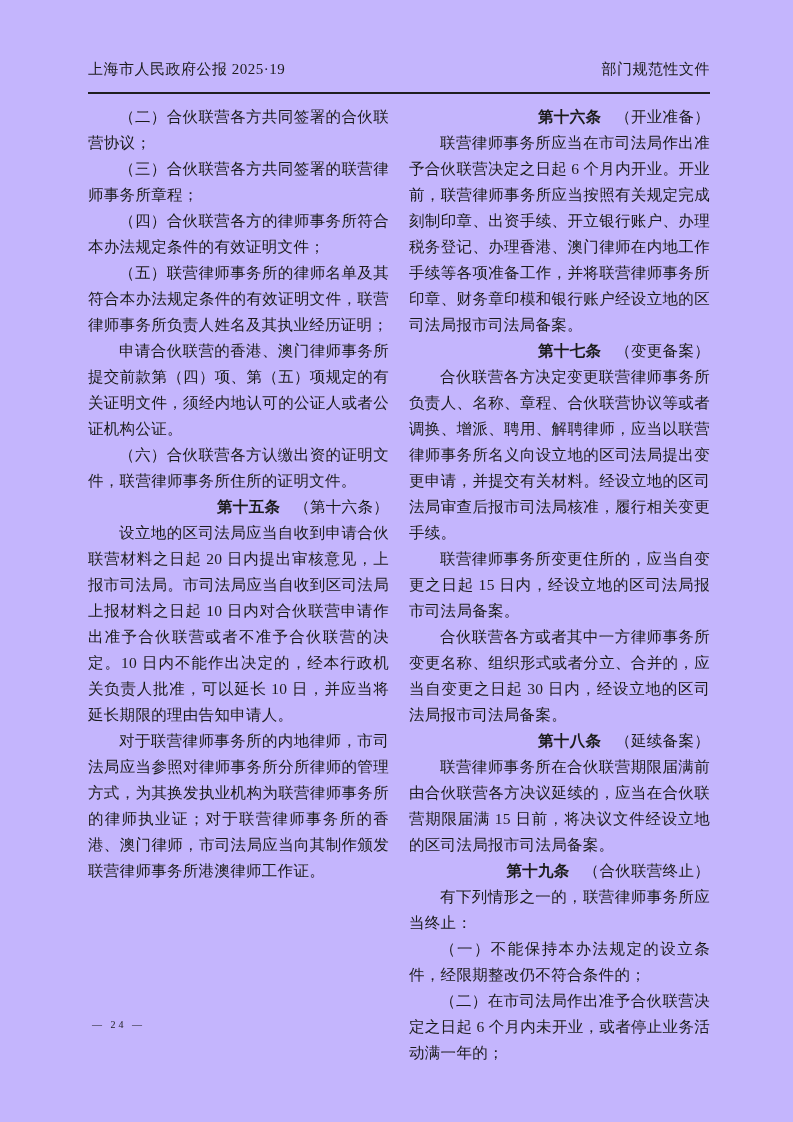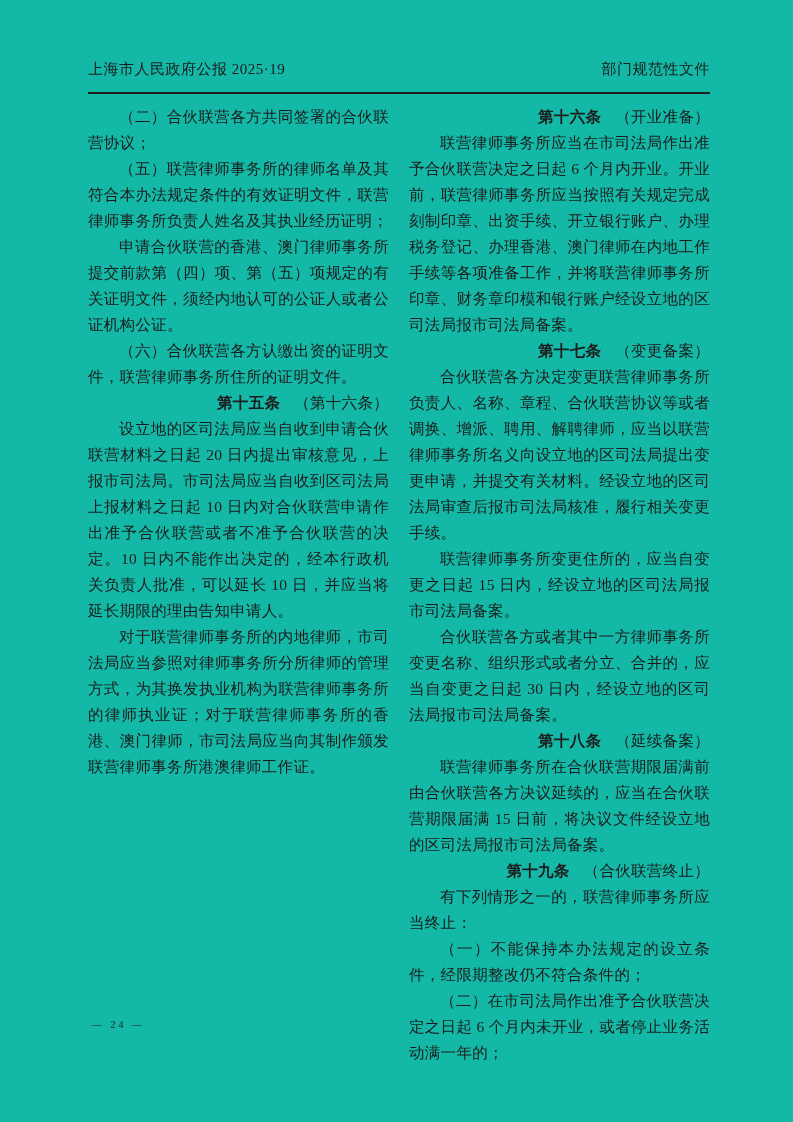--- a/index.html
+++ b/index.html
@@ -4,21 +4,21 @@
 <style>
   html, body {
     margin: 0;
     padding: 0;
     background: #ffffff;
   }
   .page {
     position: relative;
     width: 793px;
     height: 1122px;
-    background: #14b8a6;
+    background: #c4b5fd;
     font-family: "Liberation Serif", "DejaVu Serif", serif;
     color: #1b1b1b;
     overflow: hidden;
   }
   .header {
     position: absolute;
     top: 60px;
     left: 88px;
     width: 622px;
     display: flex;
@@ -78,20 +78,22 @@
 
   <div class="header">
     <span class="gazette-title">上海市人民政府公报 2025·19</span>
     <span class="section-label">部门规范性文件</span>
   </div>
 
   <div class="body-cols">
 
     <div class="col">
       <p>（二）合伙联营各方共同签署的合伙联营协议；</p>
+      <p>（三）合伙联营各方共同签署的联营律师事务所章程；</p>
+      <p>（四）合伙联营各方的律师事务所符合本办法规定条件的有效证明文件；</p>
       <p>（五）联营律师事务所的律师名单及其符合本办法规定条件的有效证明文件，联营律师事务所负责人姓名及其执业经历证明；</p>
       <p>申请合伙联营的香港、澳门律师事务所提交前款第（四）项、第（五）项规定的有关证明文件，须经内地认可的公证人或者公证机构公证。</p>
       <p>（六）合伙联营各方认缴出资的证明文件，联营律师事务所住所的证明文件。</p>
       <p class="article"><span class="num">第十五条</span><span class="title">（第十六条）</span></p>
       <p>设立地的区司法局应当自收到申请合伙联营材料之日起 20 日内提出审核意见，上报市司法局。市司法局应当自收到区司法局上报材料之日起 10 日内对合伙联营申请作出准予合伙联营或者不准予合伙联营的决定。10 日内不能作出决定的，经本行政机关负责人批准，可以延长 10 日，并应当将延长期限的理由告知申请人。</p>
       <p>对于联营律师事务所的内地律师，市司法局应当参照对律师事务所分所律师的管理方式，为其换发执业机构为联营律师事务所的律师执业证；对于联营律师事务所的香港、澳门律师，市司法局应当向其制作颁发联营律师事务所港澳律师工作证。</p>
     </div>
 
     <div class="col">
       <p class="article"><span class="num">第十六条</span><span class="title">（开业准备）</span></p>

